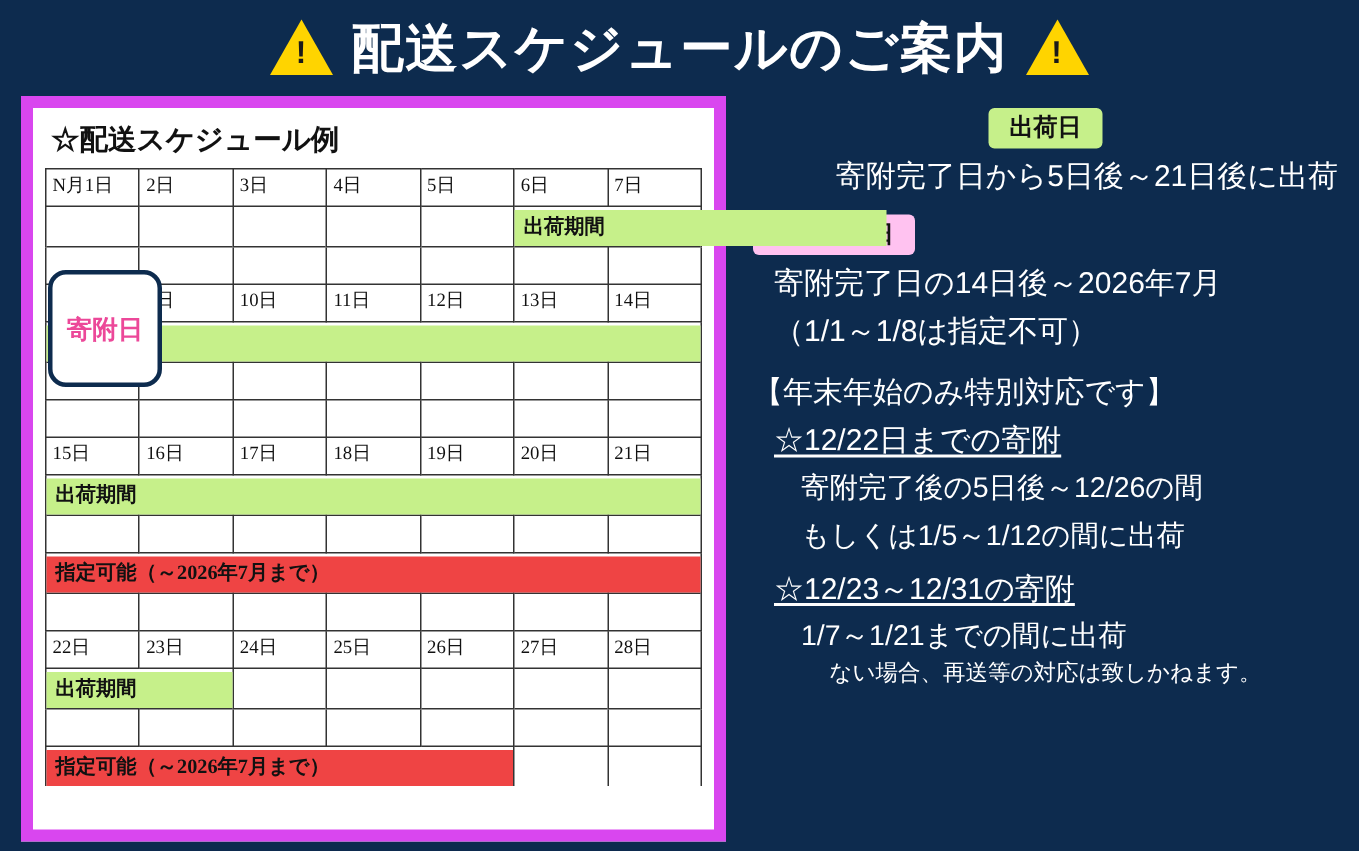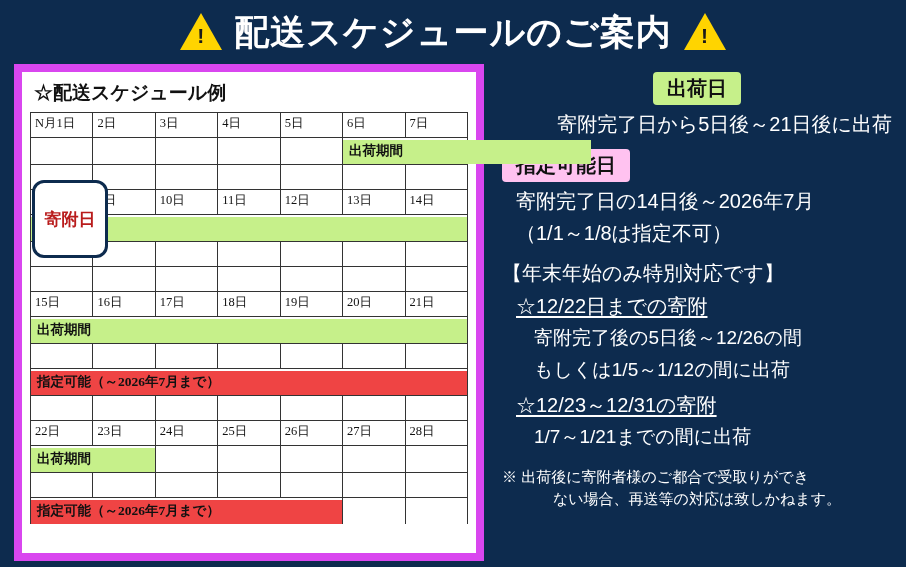--- a/index.html
+++ b/index.html
@@ -140,34 +140,34 @@
     width: 76px;
     height: 78px;
     border: 3px solid #0d2b4e;
     border-radius: 12px;
     background: #ffffff;
     display: flex;
     align-items: center;
     justify-content: center;
     font-size: 17px;
     font-weight: bold;
-    color: #b91c1c;
+    color: #ec4899;
     box-sizing: border-box;
     z-index: 5;
   }
   
   .right {
     flex: 1;
     color: #ffffff;
     padding: 8px 14px 0 18px;
     box-sizing: border-box;
   }
   .tag {
     display: inline-block;
-    font-size: 20px;
+    font-size: 16px;
     font-weight: bold;
     color: #111;
     padding: 3px 14px;
     border-radius: 4px;
   }
   .tag.green { background: #c6f08a; }
   .tag.pink { background: #ffc2f0; }
   .r-line {
     font-size: 20px;
     color: #ffffff;
@@ -376,18 +376,17 @@
 
       <div class="r-head">【年末年始のみ特別対応です】</div>
 
       <div class="r-line indent underline">☆12/22日までの寄附</div>
       <div class="r-line indent2 r-sub">寄附完了後の5日後～12/26の間</div>
       <div class="r-line indent2 r-sub">もしくは1/5～1/12の間に出荷</div>
 
       <div class="r-line indent underline blk">☆12/23～12/31の寄附</div>
       <div class="r-line indent2 r-sub">1/7～1/21までの間に出荷</div>
 
-      <div class="note">※ 出荷後に寄附者様のご都合で受取りができ</div>
       <div class="note" style="margin-top:0;text-align:center;">ない場合、再送等の対応は致しかねます。</div>
     </div>
 
   </div>
 </div>
 
 </body></html>

